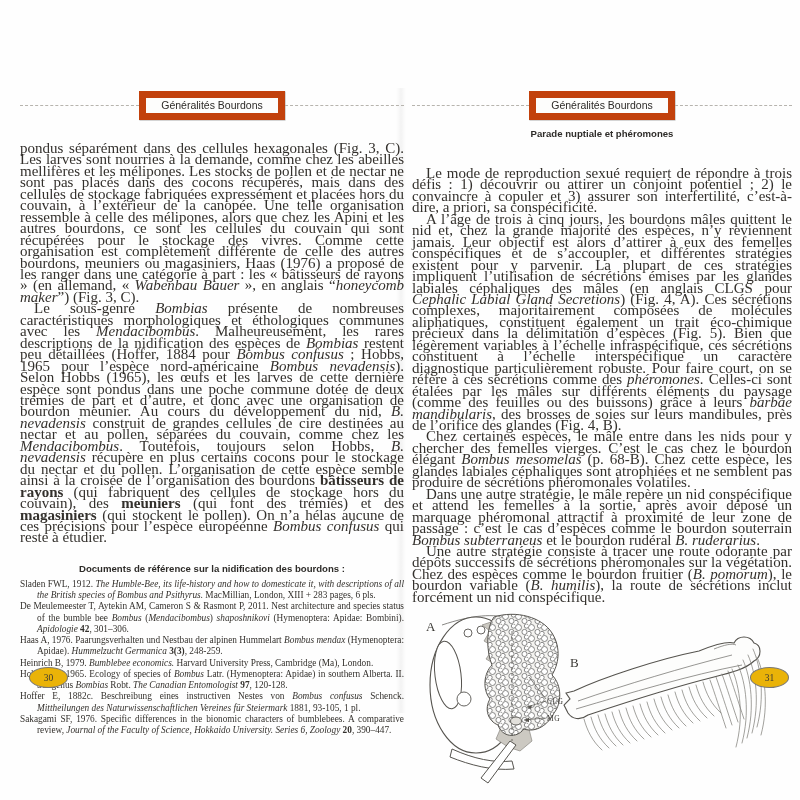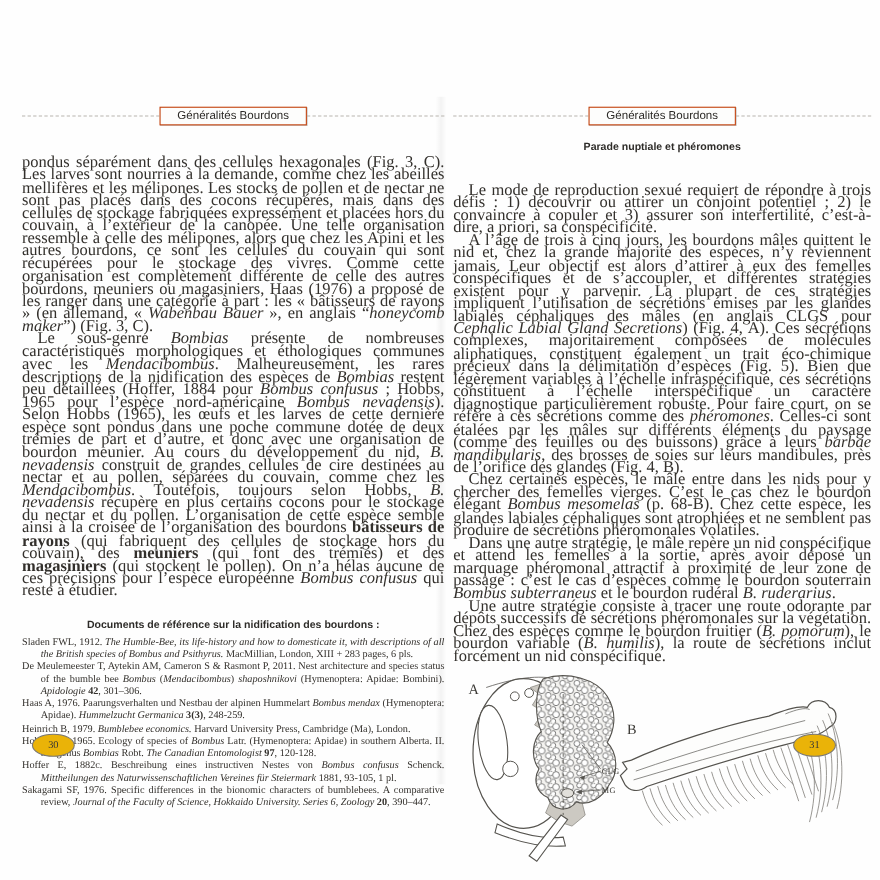--- a/index.html
+++ b/index.html
@@ -10,21 +10,21 @@
     color:#33302c;
   }
   .gutter{position:absolute;left:396px;top:88px;width:10px;height:625px;
     background:linear-gradient(90deg,rgba(0,0,0,0),rgba(0,0,0,0.045),rgba(0,0,0,0));}
   .page{position:absolute;top:96px;}
   .page.left{left:20px;width:384px;}
   .page.right{left:412px;width:380px;}
   .running-head{display:flex;align-items:center;height:18px;}
   .rule{flex:1;height:0;border-top:1px dashed #b7b4ae;}
   .head-box{
-    border:1px solid #c2410c;background:#fdfdfc;
+    border:7px solid #c2410c;background:#fdfdfc;
     font-family:"Liberation Sans","DejaVu Sans",sans-serif;
     font-size:10.5px;color:#2c2a27;padding:1px 15px 2px;white-space:nowrap;
     box-shadow:0.5px 0.5px 0 #aaa;
   }
   .body-text{margin-top:29px;font-size:15px;line-height:11.45px;text-align:justify;}
   .para{text-indent:14px;}
   .noindent-first .para:first-child{text-indent:0;}
   .sans-heading{
     font-family:"Liberation Sans","DejaVu Sans",sans-serif;
     font-weight:bold;font-size:9.6px;color:#2e2c29;margin:0;text-align:center;
@@ -40,21 +40,21 @@
   .caption{
     text-align:center;font-size:10px;line-height:11.2px;color:#33302c;
     margin:20px auto 0;max-width:345px;
   }
   .folio{
     position:absolute;top:667px;width:37px;height:19px;border:1px solid #7a7873;
     border-radius:50%;display:flex;align-items:center;justify-content:center;
     font-size:9.5px;color:#3a3834;background:#eab308;
   }
   .folio-left{left:29px;}
-  .folio-right{left:721px;}
+  .folio-right{left:750px;}
   svg text{font-family:"Liberation Serif","DejaVu Serif",serif;fill:#3a3834;}
 </style>
 </head>
 <body>
 
 <div class="gutter"></div>
 
 <section class="page left">
   <header class="running-head">
     <span class="rule"></span>

